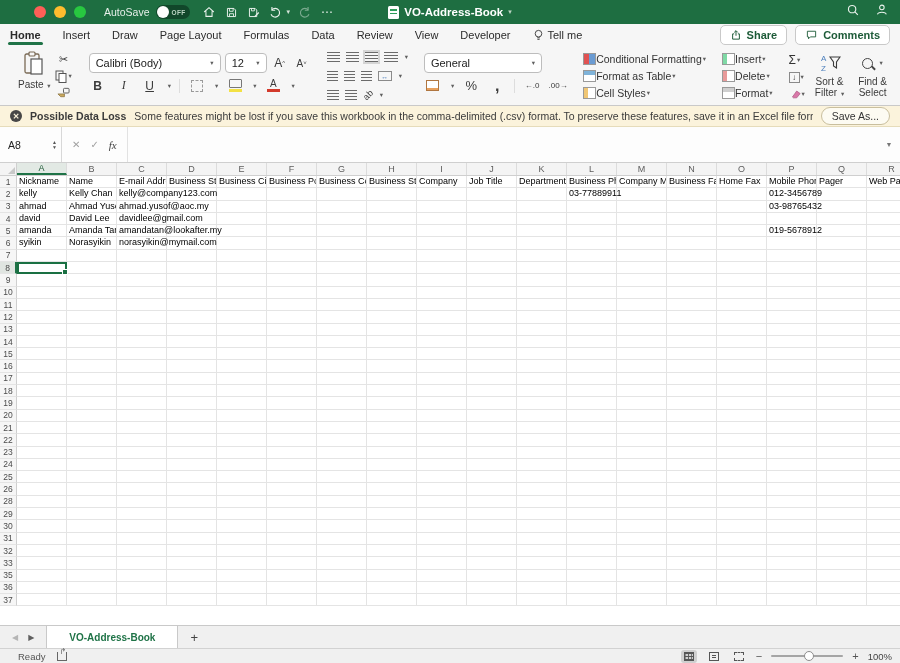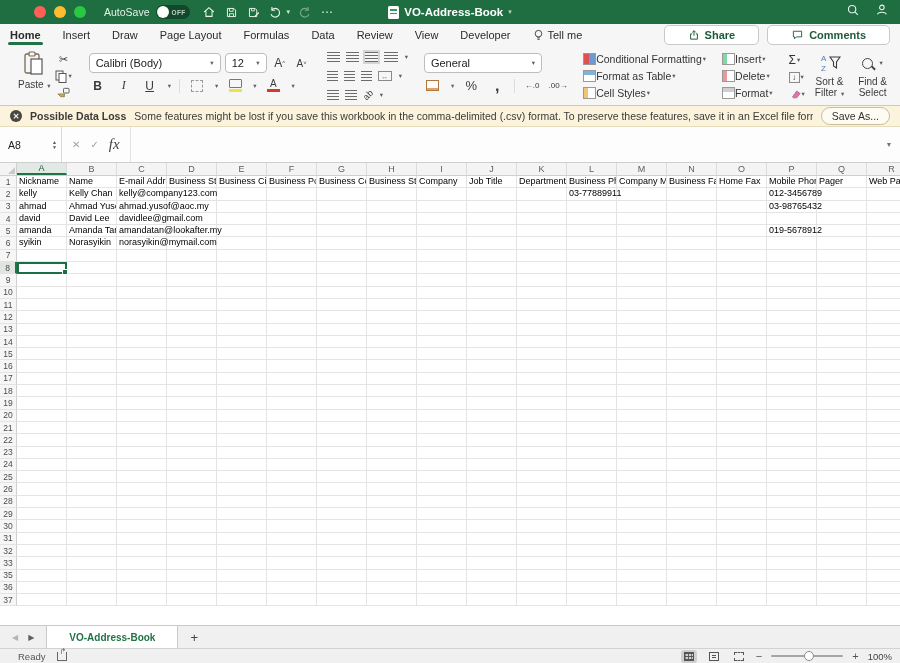--- a/index.html
+++ b/index.html
@@ -31,21 +31,21 @@
   .title-chev { font-size:7px; color:#bcd4c3; }
   .title-right { position:absolute; right:12px; top:0; height:24px; display:flex; align-items:center; gap:14px; }
 
   
   .menurow { height:22px; background:#f6f6f6; display:flex; align-items:center; padding:0 10px; flex:0 0 auto; position:relative; }
   .mtab { font-size:11px; color:#2b2b2b; padding:3px 0 4px; margin-right:22px; position:relative; white-space:nowrap; }
   .mtab.active { font-weight:bold; }
   .mtab.active::after { content:""; position:absolute; left:-2px; right:-2px; bottom:0; height:2.5px; background:#1f7347; border-radius:2px; }
   .tellme { display:flex; align-items:center; gap:4px; font-size:11px; color:#2b2b2b; }
   .menurow-right { position:absolute; right:10px; display:flex; gap:8px; }
-  .pill-btn { display:flex; align-items:center; gap:5px; font-size:11px; color:#1d5b38; font-weight:bold; background:#fff; border:1px solid #c9c9c9; border-radius:5px; padding:2px 23px; height:20px; }
+  .pill-btn { display:flex; align-items:center; gap:5px; font-size:11px; color:#1d5b38; font-weight:bold; background:#fff; border:1px solid #c9c9c9; border-radius:5px; padding:2px 9px; height:20px; }
 
   
   .ribbon { height:60px; background:#f6f6f6; border-bottom:1px solid #c9c9c9; display:flex; align-items:stretch; padding:4px 6px 3px 8px; flex:0 0 auto; gap:0; }
   .rgroup { display:flex; align-items:flex-start; padding:0 6px; }
   .rsep { width:1px; background:#d8d8d8; margin:2px 2px; }
   .bigbtn { display:flex; flex-direction:column; align-items:center; font-size:10px; color:#3b3b3b; padding:1px 4px; }
   .bigbtn .lbl { margin-top:2px; white-space:nowrap; text-align:center; line-height:11px; }
   .vcol { display:flex; flex-direction:column; justify-content:space-between; height:52px; padding:2px 0; }
   .icbtn { width:18px; height:15px; display:flex; align-items:center; justify-content:center; color:#3b3b3b; font-size:11px; }
   .dd { font-size:6.5px; color:#5f5f5f; margin-left:1px; }
@@ -74,21 +74,21 @@
   .warn-ic { width:12px; height:12px; border-radius:50%; background:#474747; color:#fbf3dc; font-size:8px; font-weight:bold; display:flex; align-items:center; justify-content:center; }
   .warn-title { font-size:10.5px; font-weight:bold; color:#3a3a3a; white-space:nowrap; }
   .warn-msg { font-size:10.5px; color:#3a3a3a; white-space:nowrap; overflow:hidden; flex:1; }
   .saveas-btn { font-size:10.5px; color:#333; background:#fdfbf2; border:1px solid #c9bf9e; border-radius:9px; padding:2px 10px; white-space:nowrap; }
 
   
   .fbar { height:36px; background:#fdfdfd; border-bottom:1px solid #cfcfcf; display:flex; align-items:stretch; flex:0 0 auto; }
   .namebox { width:62px; display:flex; align-items:center; justify-content:space-between; padding:0 4px 0 8px; border-right:1px solid #d8d8d8; font-size:10.5px; color:#222; }
   .stepper { display:flex; flex-direction:column; font-size:5px; color:#555; line-height:4.5px; }
   .fbtns { display:flex; align-items:center; gap:10px; padding:0 10px; border-right:1px solid #e2e2e2; }
-  .fx { font-family:"Liberation Serif",serif; font-style:italic; font-size:15px; color:#444; }
+  .fx { font-family:"Liberation Serif",serif; font-style:italic; font-size:11px; color:#444; }
   .gicon { color:#a0a0a0; font-size:10px; }
   .finput { flex:1; }
   .fdd { width:22px; display:flex; align-items:center; justify-content:center; color:#777; font-size:7px; }
 
   
   .gridwrap { flex:1; overflow:hidden; position:relative; background:#fff; }
   .colheads { display:flex; height:13px; background:#f4f4f4; border-bottom:1px solid #cfcfcf; }
   .corner { width:17px; flex:0 0 auto; border-right:1px solid #cfcfcf; background:#f4f4f4; position:relative; }
   .corner::after { content:""; position:absolute; right:1px; bottom:1px; border-left:7px solid transparent; border-bottom:7px solid #c9c9c9; }
   .colh { width:50px; flex:0 0 auto; border-right:1px solid #dcdcdc; font-size:9px; color:#5c5c5c; display:flex; align-items:center; justify-content:center; }

